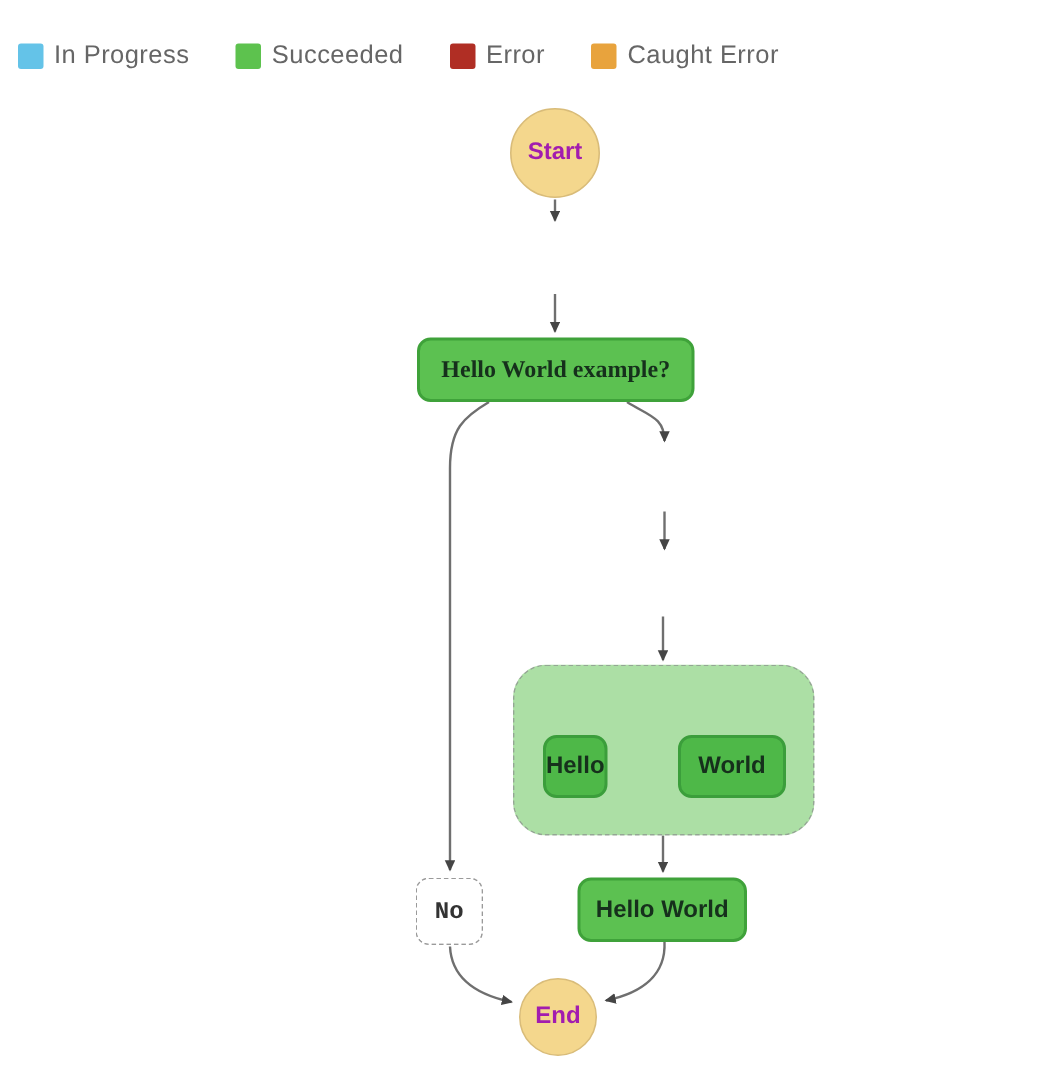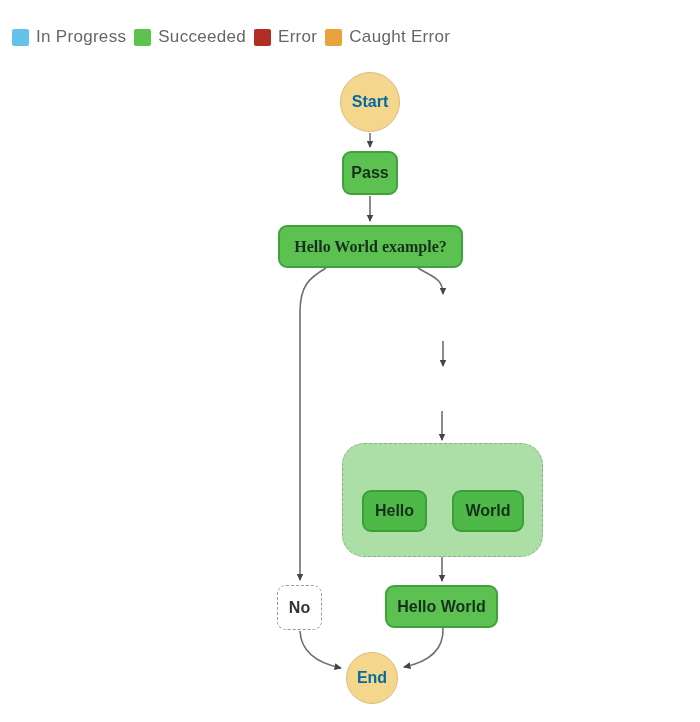--- a/index.html
+++ b/index.html
@@ -2,21 +2,21 @@
 <html><head>
 <meta charset="utf-8">
 <style>
   * { margin: 0; padding: 0; box-sizing: border-box; }
   html, body { width: 700px; height: 722px; background: #ffffff; overflow: hidden; }
   body { font-family: "Liberation Sans", "DejaVu Sans", sans-serif; position: relative; }
 
   
   .legend {
     position: absolute; left: 12px; top: 27px; height: 20px;
-    display: flex; align-items: flex-start; gap: 8px;
+    display: flex; align-items: flex-start; gap: 31px;
   }
   .legend-item { display: flex; align-items: center; gap: 7px; }
   .legend-swatch {
     width: 17px; height: 17px; border-radius: 2px; flex: 0 0 auto;
   }
   .legend-label {
     font-size: 17px; letter-spacing: 0.3px; color: #666666; white-space: nowrap;
   }
 
   
@@ -32,39 +32,39 @@
   .node-green {
     background: #5cc151; border: 2px solid #3fa23a; border-radius: 9px;
     color: #16301c; font-size: 16px;
   }
   .node-green-inner {
     background: #4eb848; border: 2px solid #3b9e3b; border-radius: 9px;
     color: #16301c; font-size: 16px;
   }
   .node-circle {
     background: #f4d78d; border: 1.5px solid #d9bc79; border-radius: 50%;
-    color: #0369a1; font-size: 16px;
+    color: #a21caf; font-size: 16px;
   }
   .node-dashed {
     background: #ffffff; border: 1.6px dashed #9a9a9a; border-radius: 9px;
-    color: #333333; font-size: 16px;
+    color: #333333; font-size: 16px; font-family: Liberation Mono, monospace;
   }
   .parallel-container {
     position: absolute; background: #acdfa5; border: 1.8px dashed #94a694;
     border-radius: 22px;
   }
 
   
   .n-start  { left: 340px; top:  72px; width:  60px; height: 60px; }
   .n-pass   { left: 342px; top: 151px; width:  56px; height: 44px; }
   .n-choice { left: 278px; top: 225px; width: 185px; height: 43px; font-family: Liberation Serif, serif; }
   .n-yes    { left: 418px; top: 298px; width:  50px; height: 42px; }
   .n-wait   { left: 390px; top: 370px; width: 102px; height: 40px; }
   .n-par    { left: 342px; top: 443px; width: 201px; height: 114px; }
-  .n-hello  { left: 362px; top: 490px; width:  65px; height: 42px; }
+  .n-hello  { left: 362px; top: 490px; width:  43px; height: 42px; }
   .n-world  { left: 452px; top: 490px; width:  72px; height: 42px; }
   .n-no     { left: 277px; top: 585px; width:  45px; height: 45px; }
   .n-hw     { left: 385px; top: 585px; width: 113px; height: 43px; }
   .n-end    { left: 346px; top: 652px; width:  52px; height: 52px; }
 </style>
 </head>
 <body>
 
 <div class="legend">
   <div class="legend-item">
@@ -103,21 +103,20 @@
     <path class="connector connector-dark" d="M442,448 C442,471 486,464 486,489"></path>
     <path class="connector" d="M442,557 L442,581" marker-end="url(#arrow)"></path>
     <path class="connector" d="M300,631 C301,652 317,663 341,668" marker-end="url(#arrow)"></path>
     <path class="connector" d="M443,628 C444,650 428,662 404,667" marker-end="url(#arrow)"></path>
   </svg>
 
   <div class="parallel-container n-par"></div>
 
   <div class="node node-circle n-start">Start</div>
 
-  <div class="node node-green n-pass">Pass</div>
 
   <div class="node node-green n-choice">Hello World example?</div>
 
 
 
   <div class="node node-green-inner n-hello">Hello</div>
 
   <div class="node node-green-inner n-world">World</div>
 
   <div class="node node-dashed n-no">No</div>

